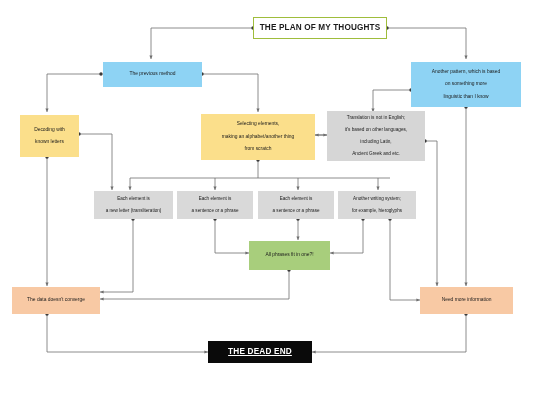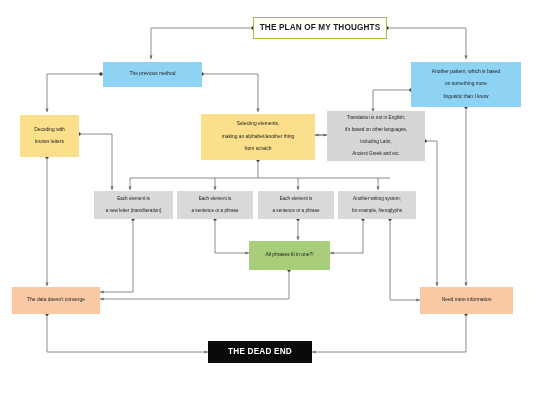--- a/index.html
+++ b/index.html
@@ -69,20 +69,21 @@
   .n-peach {
     background: #f8c9a4;
     font-size: 4.9px;
   }
   .n-dead {
     background: #0a0a0a;
     color: #ffffff;
     font-size: 8.2px;
     font-weight: bold;
     letter-spacing: 0.2px;
+    text-decoration: underline;
   }
 </style>
 </head>
 <body>
 
 <div id="canvas">
 
   <svg id="wires" viewBox="0 0 540 399">
     <defs>
       <marker id="arrow" viewBox="0 0 10 10" refX="9" refY="5" markerWidth="5" markerHeight="5" orient="auto-start-reverse">

